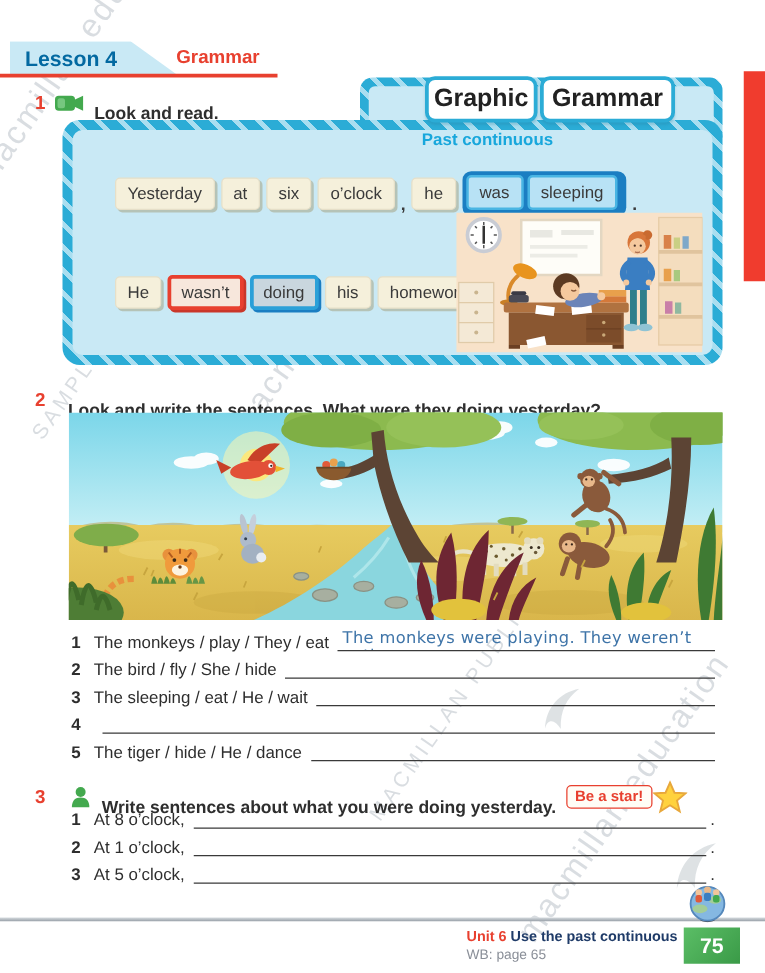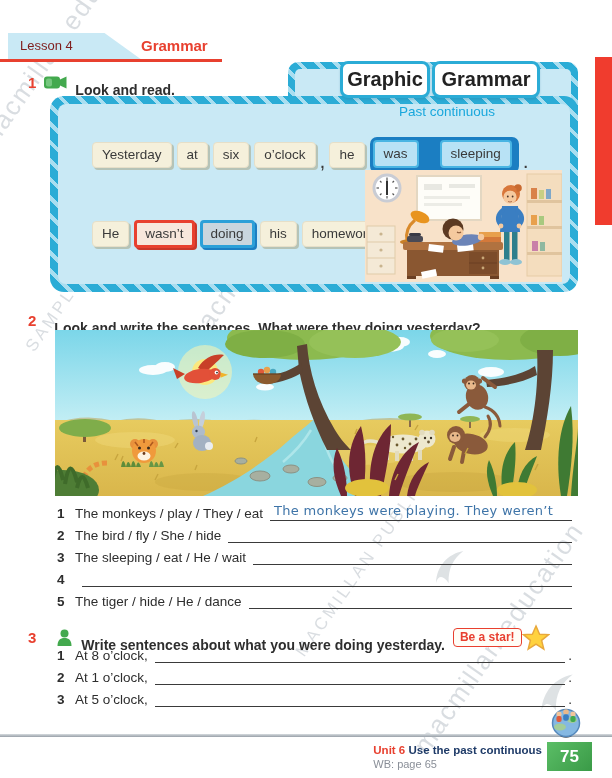--- a/index.html
+++ b/index.html
@@ -10,47 +10,47 @@
   
   .wm{position:absolute;color:rgba(128,143,155,.30);white-space:nowrap;
       transform:rotate(-55deg);transform-origin:0 50%;letter-spacing:2px;pointer-events:none;}
   .wm.big{font-size:26px;}
   .wm.small{font-size:17px;letter-spacing:3px;}
   .swoosh{position:absolute;opacity:.32;transform:rotate(-18deg);}
 
   
   .lesson-badge{left:8px;top:33px;width:134px;height:27px;background:#C9E9F5;
       clip-path:polygon(0 0,72% 0,100% 100%,0 100%);}
-  .lesson-badge span{display:block;padding:5px 0 0 12px;font-size:13px;font-weight:normal;color:#7f1d1d;}
+  .lesson-badge span{display:block;padding:5px 0 0 12px;font-size:17px;font-weight:bold;color:#0369a1;}
   .subject-title{left:141px;top:37px;font-size:15px;font-weight:bold;color:#E8402F;}
   .red-rule{left:0;top:59px;width:222px;height:3px;background:#E8402F;}
   .red-bar{left:595px;top:57px;width:17px;height:168px;background:#F03C2E;}
 
   
   .act-head{display:flex;align-items:center;gap:8px;}
   .act-num{color:#E8402F;font-weight:bold;font-size:15px;}
   .act-instr{font-weight:bold;font-size:14px;color:#2E2E2E;margin-top:15px;}
 
   
   .stripes{background:repeating-linear-gradient(45deg,#A9DEF0 0 4px,#2BACD6 4px 13px);}
   .panel-ext{left:288px;top:62px;width:290px;height:48px;border-radius:10px 10px 0 0;}
   .panel-ext .inner{position:absolute;left:7px;top:7px;right:7px;bottom:0;background:#C9E9F5;border-radius:5px 5px 0 0;}
   .panel-main{left:50px;top:96px;width:528px;height:196px;border-radius:14px;}
   .panel-main .inner{position:absolute;left:8px;top:8px;right:8px;bottom:8px;background:#C9E9F5;border-radius:8px;}
   .tab{position:absolute;top:61px;height:31px;background:#FFFFFF;border:3px solid #2BACD6;
        border-radius:8px;display:flex;align-items:center;justify-content:center;
        font-weight:bold;font-size:20px;color:#222;box-shadow:0 2px 2px rgba(40,120,150,.25);}
   .tab-graphic{left:340px;width:84px;}
   .tab-grammar{left:432px;width:102px;}
-  .box-title{left:285px;top:104px;width:210px;text-align:right;color:#18A7DC;font-weight:normal;font-size:13.5px;}
+  .box-title{left:285px;top:104px;width:210px;text-align:center;color:#18A7DC;font-weight:bold;font-size:13.5px;}
 
   .tile-row{position:absolute;display:flex;align-items:center;gap:5px;font-size:13.5px;}
   .tile{background:#F5F0DB;border:1px solid #E6DFC8;border-radius:4px;padding:4px 9px;
         box-shadow:2px 2px 0 rgba(158,148,108,.45);color:#3A3A3A;line-height:16px;}
-  .hl-group{display:flex;gap:21px;background:#1B7EC2;padding:3px 7px 5px 3px;border-radius:7px;}
+  .hl-group{display:flex;gap:3px;background:#1B7EC2;padding:3px 7px 5px 3px;border-radius:7px;}
   .hl-group .tile{background:#B8E2F5;border:2px solid #49B5E3;box-shadow:none;}
   .tile.red{background:#F7E7DC;border:3px solid #E8402F;box-shadow:2px 2px 0 #C9372A;padding:3px 8px;}
   .tile.doing{background:#C9D6DE;border:3px solid #2BA0D8;box-shadow:2px 2px 0 #1B7EC2;padding:3px 8px;}
   .punct{color:#3A3A3A;font-size:14px;font-weight:bold;align-self:flex-end;padding-bottom:2px;}
 
   .room-illu{left:365px;top:170px;width:197px;height:112px;}
   .savanna-illu{left:55px;top:330px;width:523px;height:166px;}
 
   
   .ex-row{position:absolute;left:57px;width:515px;display:flex;align-items:flex-end;font-size:13.5px;color:#2E2E2E;}

